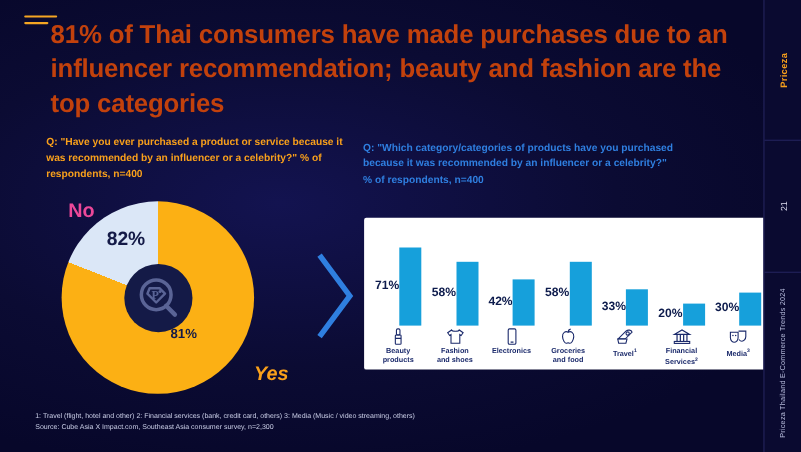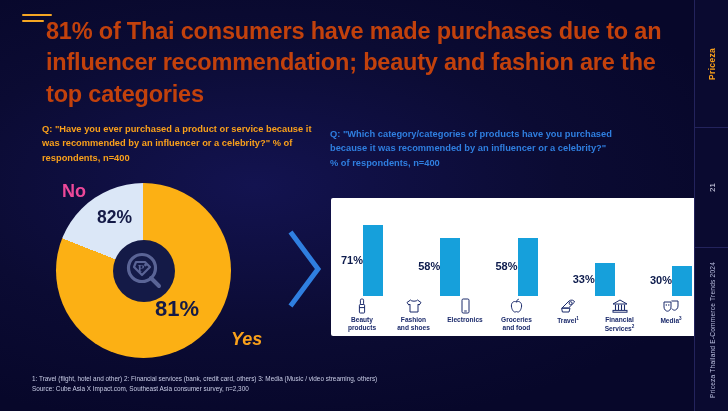--- a/index.html
+++ b/index.html
@@ -54,21 +54,21 @@
     border-radius:50%; background:#141a47;
     display:flex; align-items:center; justify-content:center;
   }
   .label-no {
     position:absolute; left:62px; top:181px; font-size:18px; font-weight:bold; color:#ec4899;
   }
   .label-19 {
     position:absolute; left:97px; top:207px; font-size:17.5px; font-weight:bold; color:#141a47;
   }
   .label-81 {
-    position:absolute; left:155px; top:296px; font-size:22px; font-weight:bold; color:#141a47;
+    position:absolute; left:155px; top:296px; font-size:12px; font-weight:bold; color:#141a47;
   }
   .label-yes {
     position:absolute; left:231px; top:329px; font-size:18px; font-weight:bold; color:#f9a01b;font-style:italic;
   }
 
   
   .chevron { position:absolute; left:288px; top:228px; width:36px; height:82px; }
 
   
   .panel {
@@ -166,31 +166,39 @@
       <div class="bar-col">
         <div class="bar-val">71%</div>
         <div class="bar-rect" style="height:71px"></div>
       </div>
 
       <div class="bar-col">
         <div class="bar-val">58%</div>
         <div class="bar-rect" style="height:58px"></div>
       </div>
 
+      <div class="bar-col">
+        <div class="bar-val">42%</div>
+        <div class="bar-rect" style="height:42px"></div>
+      </div>
 
       <div class="bar-col">
         <div class="bar-val">58%</div>
         <div class="bar-rect" style="height:58px"></div>
       </div>
 
       <div class="bar-col">
         <div class="bar-val">33%</div>
         <div class="bar-rect" style="height:33px"></div>
       </div>
 
+      <div class="bar-col">
+        <div class="bar-val">20%</div>
+        <div class="bar-rect" style="height:20px"></div>
+      </div>
 
       <div class="bar-col">
         <div class="bar-val">30%</div>
         <div class="bar-rect" style="height:30px"></div>
       </div>
 
     </div>
 
     <div class="cats">
 

